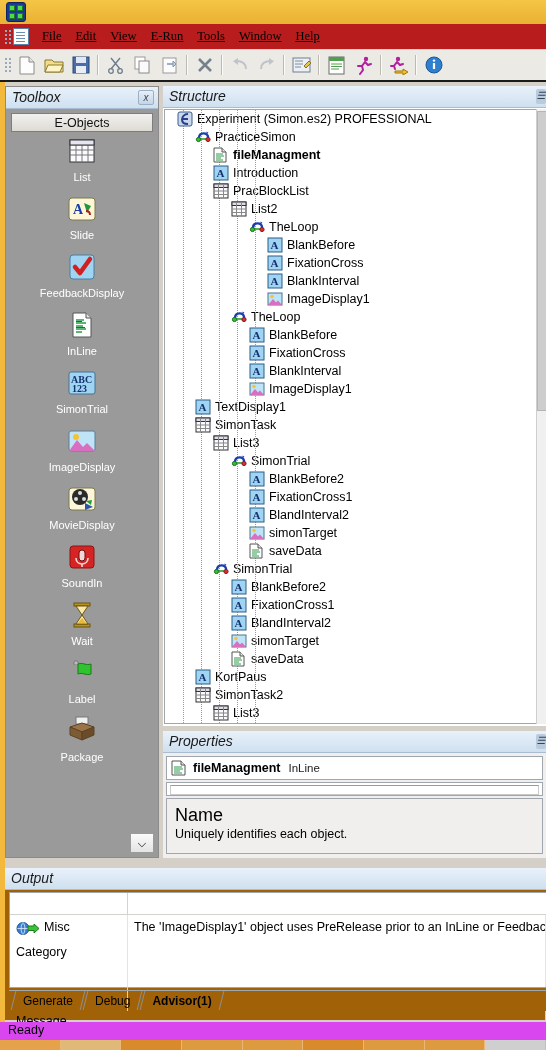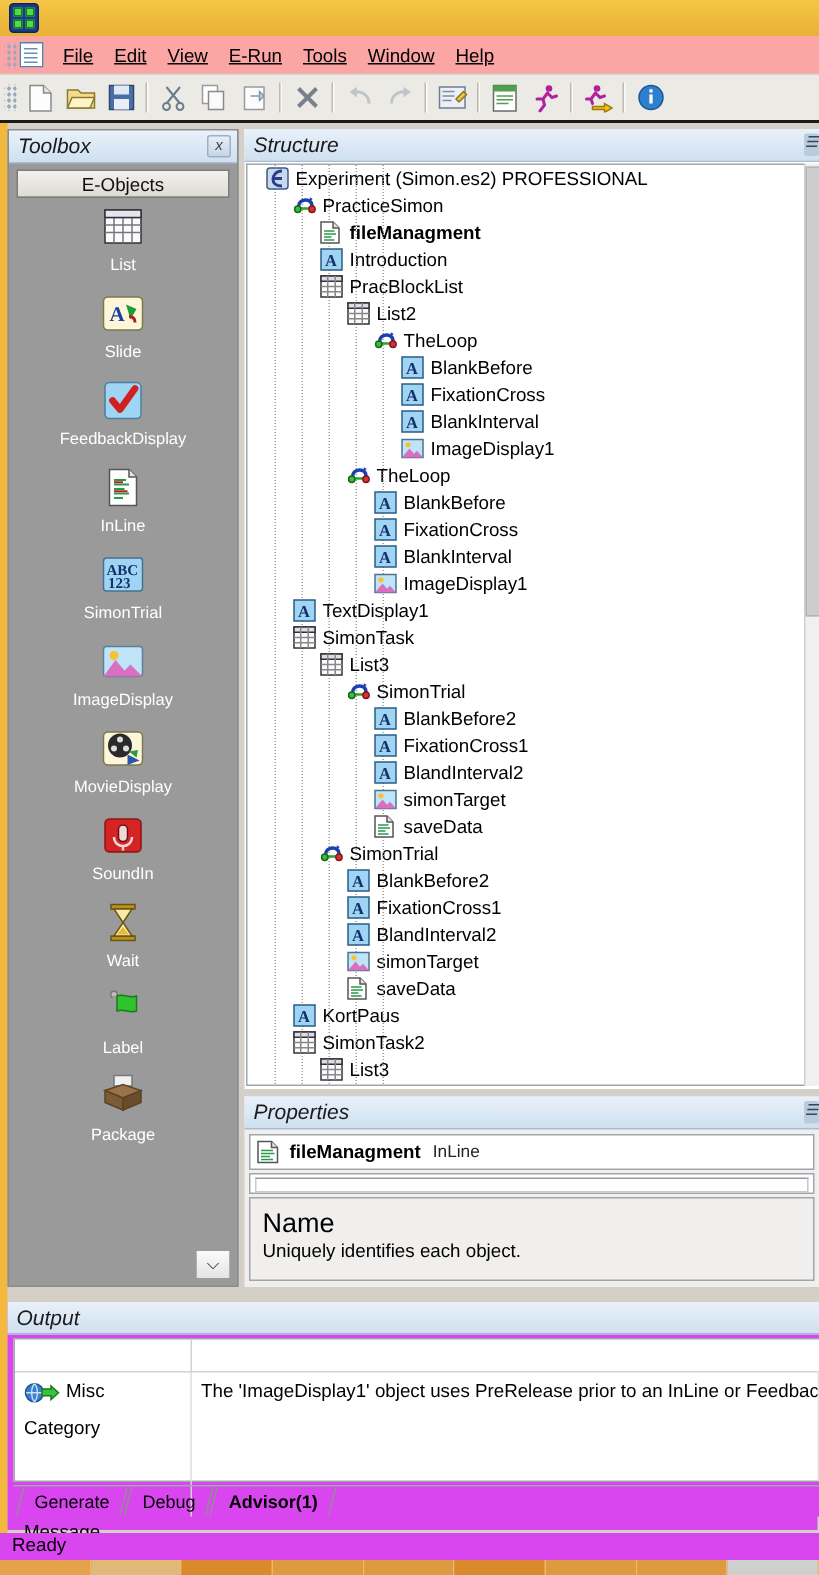--- a/index.html
+++ b/index.html
@@ -27,23 +27,23 @@
     overflow: hidden;
   }
   .titlebar .appicon .g {
     position: absolute; width: 6px; height: 6px; background: #4ddc4d;
     border: 1px solid #1f7a1f;
   }
 
   
   .menubar {
     position: absolute; left: 0; top: 24px; width: 546px; height: 26px;
-    background: #fca5a5;
+    background: #b91c1c;
     border-bottom: 1px solid #d8d4cc;
-    display: flex; align-items: center;
+    display: flex; align-items: center; font-family: Liberation Serif, serif;
   }
   .gripper {
     width: 8px; height: 18px; margin-left: 3px; margin-right: 2px;
     background-image:
       radial-gradient(circle, #9aa7bd 40%, transparent 41%);
     background-size: 4px 4px; background-position: 1px 1px;
   }
   .menu-doc-icon {
     width: 16px; height: 17px; margin-right: 6px; position: relative;
     background: #fff; border: 1px solid #5c7fa8;
@@ -176,21 +176,21 @@
   .prop-desc {
     position: absolute; left: 3px; top: 67px; right: 3px; bottom: 4px;
     background: #f0efed; border: 1px solid #9fa6ad; padding: 6px 8px;
   }
   .prop-desc .t { font-weight: normal; font-size: 18px; }
   .prop-desc .d { font-size: 12.5px; margin-top: 1px; }
 
   
   .output {
     position: absolute; left: 5px; top: 868px; width: 541px; height: 152px;
-    background: #d946ef;
+    background: #a16207;
   }
   .out-grid {
     position: absolute; left: 4px; top: 24px; right: 0px; height: 96px;
     background: #fff; border: 1px solid #9fa6ad; border-right: none;
   }
   .out-hdr { display: flex; height: 22px; border-bottom: 1px solid #d4d2ce; flex-direction: column; }
   .out-hdr .c {
     font-size: 12.5px; line-height: 21px; padding-left: 6px;
     border-right: 1px solid #d4d2ce;
   }

